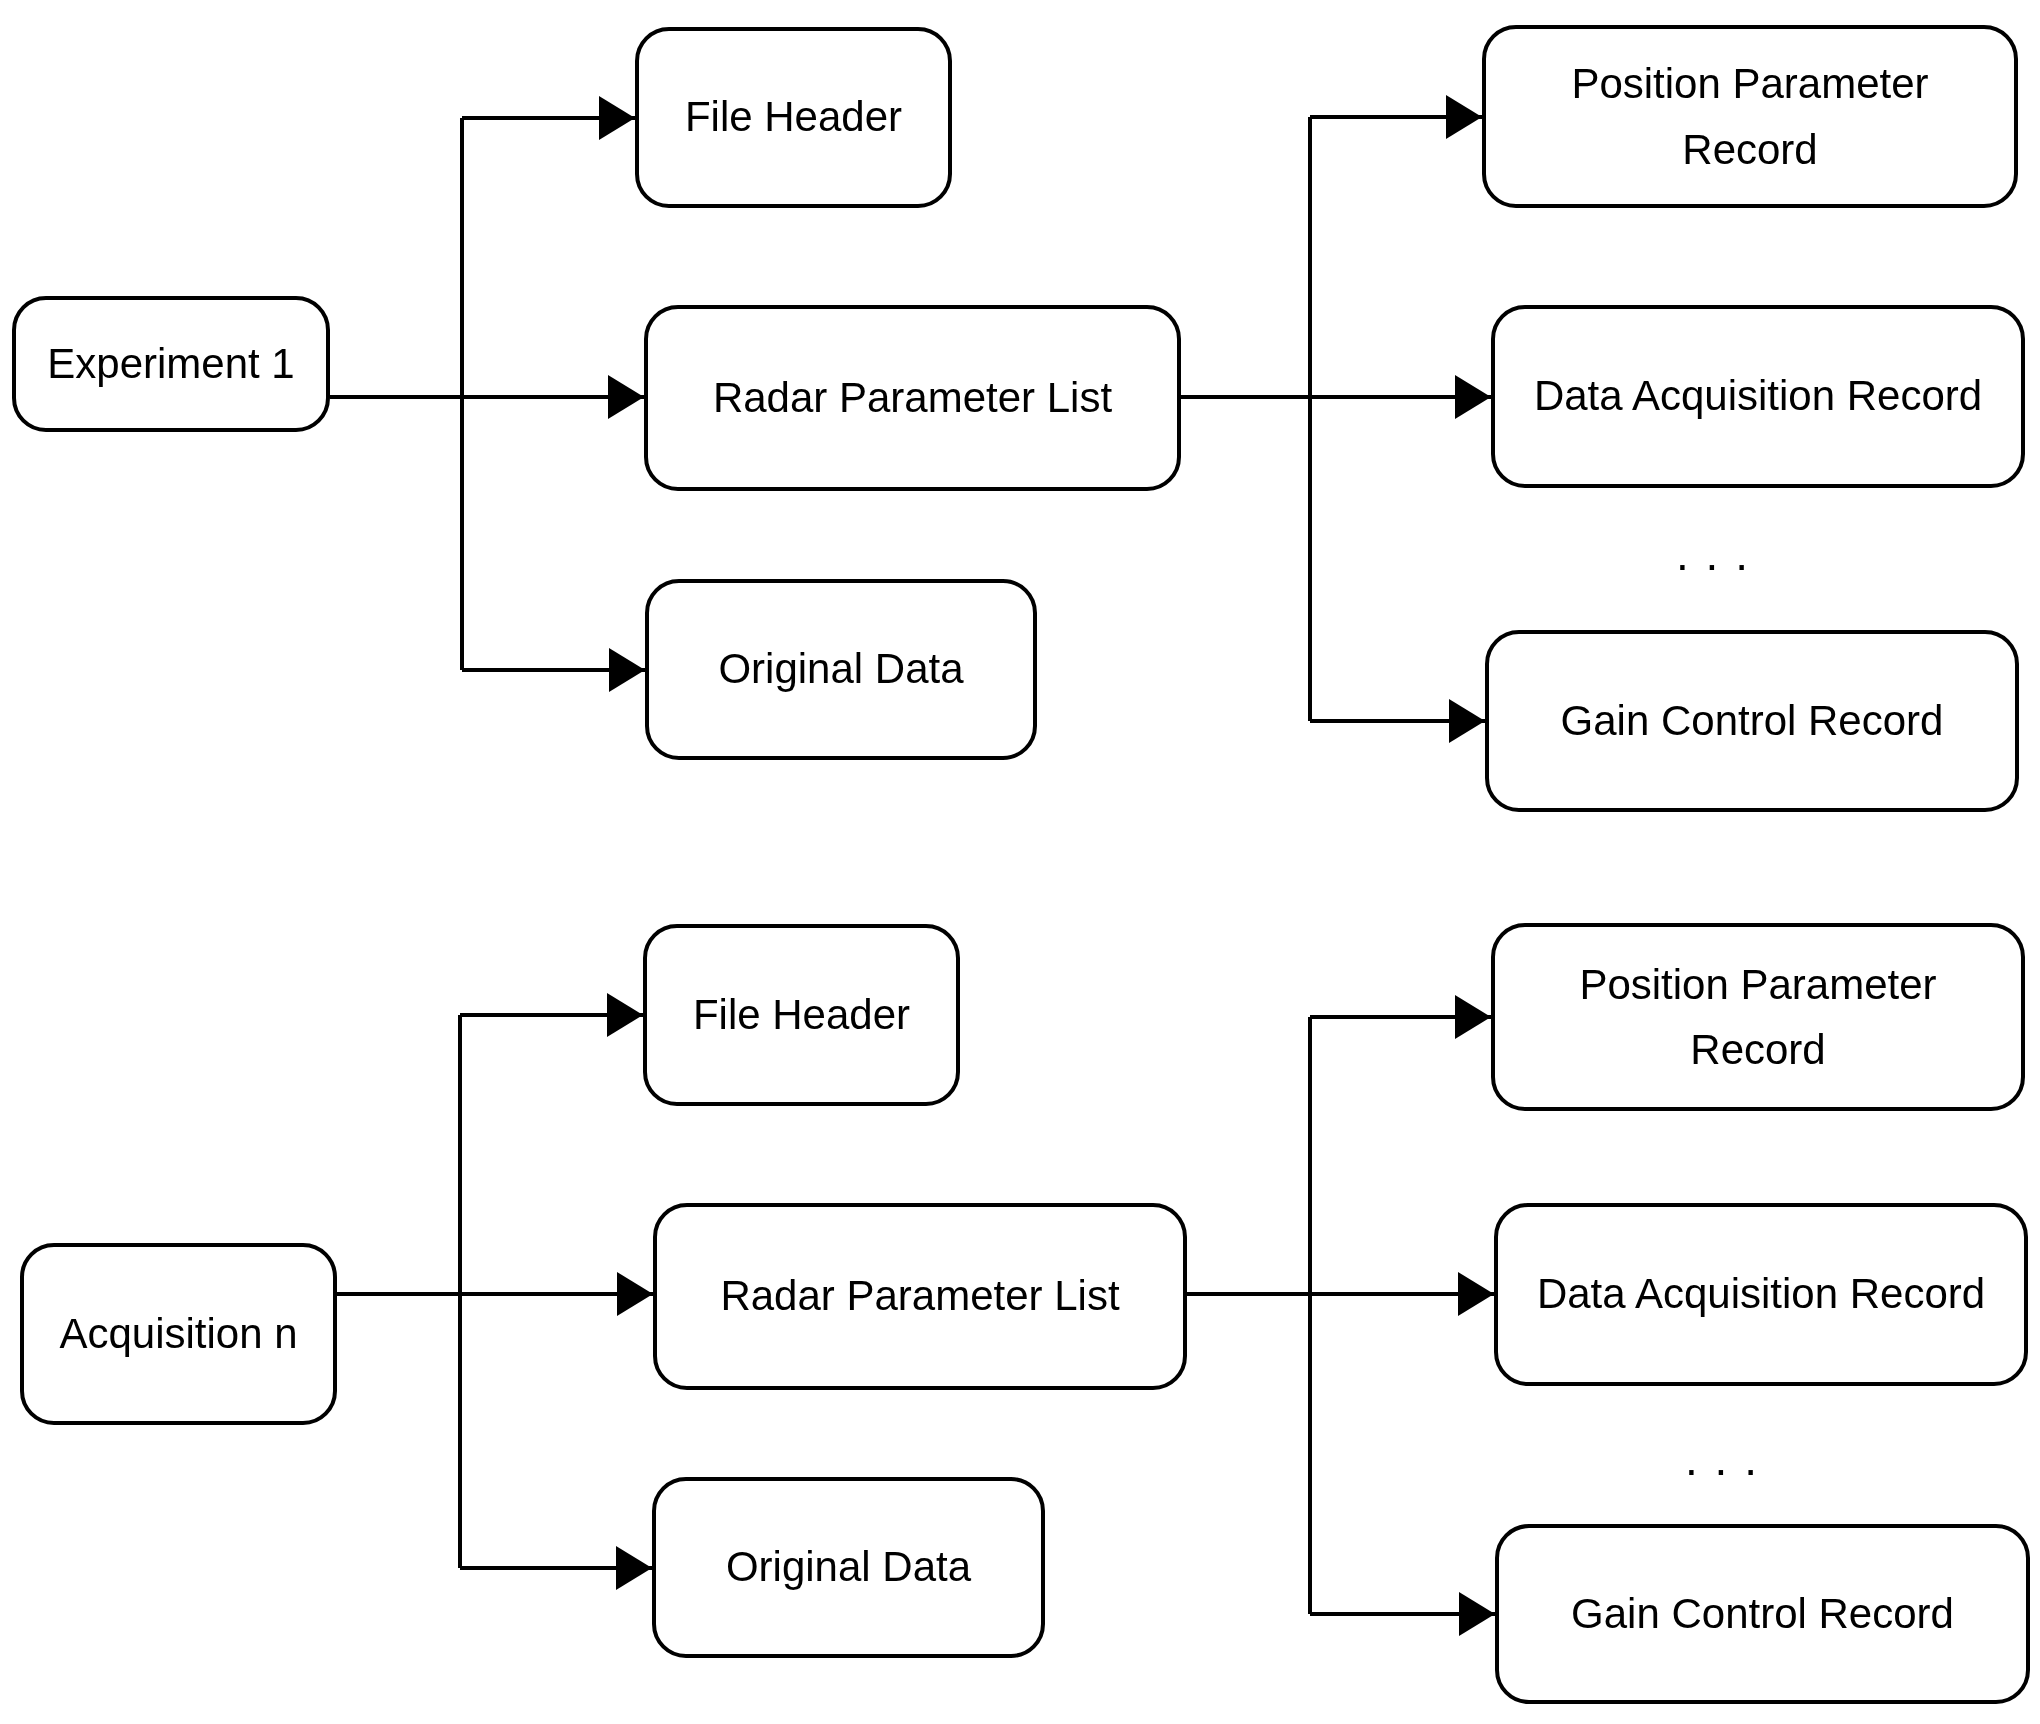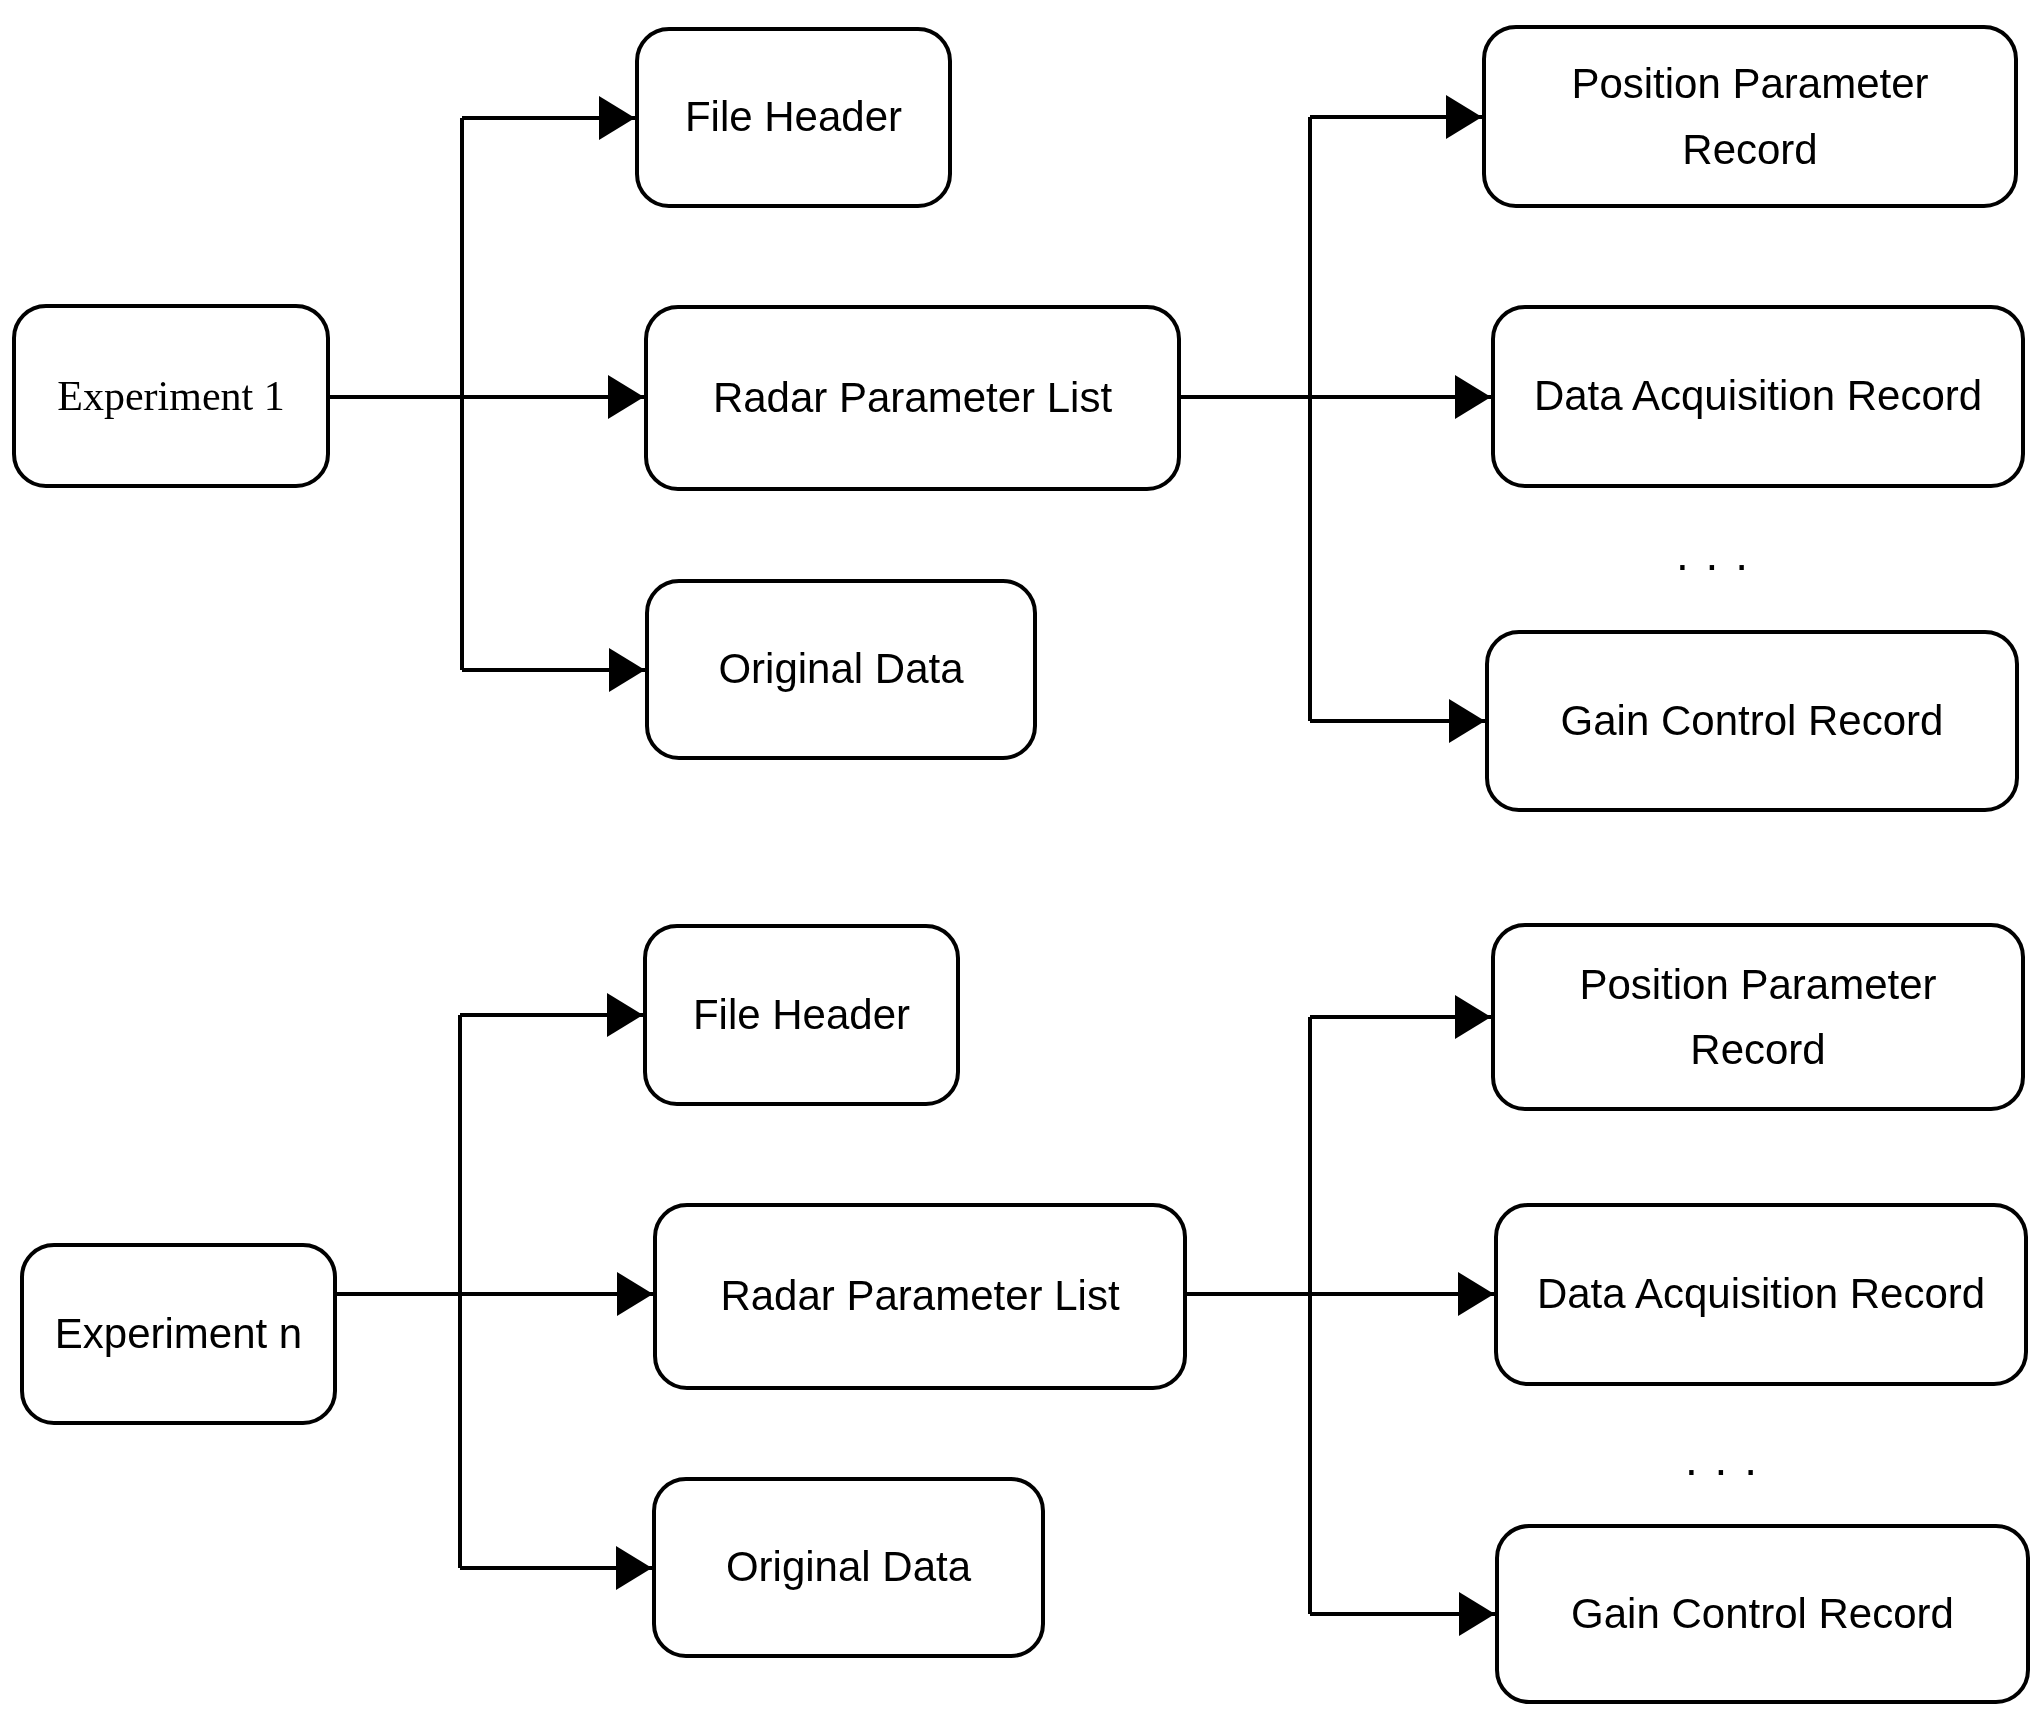--- a/index.html
+++ b/index.html
@@ -39,21 +39,21 @@
   }
   .node .wrapline { line-height: 1.55; }
   .dots {
     position: absolute;
     font-size: 46px;
     letter-spacing: 2px;
     text-align: center;
     white-space: nowrap;
   }
   
-  .b-exp1 { left: 12px;   top: 304px;  width: 318px; height: 184px; font-family: Liberation Serif, serif; }
+  .b-exp1 { left: 12px;   top: 296px;  width: 318px; height: 136px; }
   .b-fh1  { left: 635px;  top: 27px;   width: 317px; height: 181px; }
   .b-rpl1 { left: 644px;  top: 305px;  width: 537px; height: 186px; }
   .b-od1  { left: 645px;  top: 579px;  width: 392px; height: 181px; }
   .b-ppr1 { left: 1482px; top: 25px;   width: 536px; height: 183px; }
   .b-dar1 { left: 1491px; top: 305px;  width: 534px; height: 183px; }
   .b-gcr1 { left: 1485px; top: 630px;  width: 534px; height: 182px; }
   .dots1  { left: 1633px; top: 527px;  width: 160px; height: 60px; }
   
   .b-expN { left: 20px;   top: 1243px; width: 317px; height: 182px; }
   .b-fhN  { left: 643px;  top: 924px;  width: 317px; height: 182px; }
@@ -109,21 +109,21 @@
     <div class="wrapline">Position Parameter</div>
     <div class="wrapline">Record</div>
   </div>
 
   <div class="node b-dar1">Data Acquisition Record</div>
 
   <div class="dots dots1">. . .</div>
 
   <div class="node b-gcr1">Gain Control Record</div>
 
-  <div class="node b-expN">Experiment n</div>
+  <div class="node b-expN">Acquisition n</div>
 
   <div class="node b-fhN">File Header</div>
 
   <div class="node b-rplN">Radar Parameter List</div>
 
   <div class="node b-odN">Original Data</div>
 
   <div class="node b-pprN">
     <div class="wrapline">Position Parameter</div>
     <div class="wrapline">Record</div>

